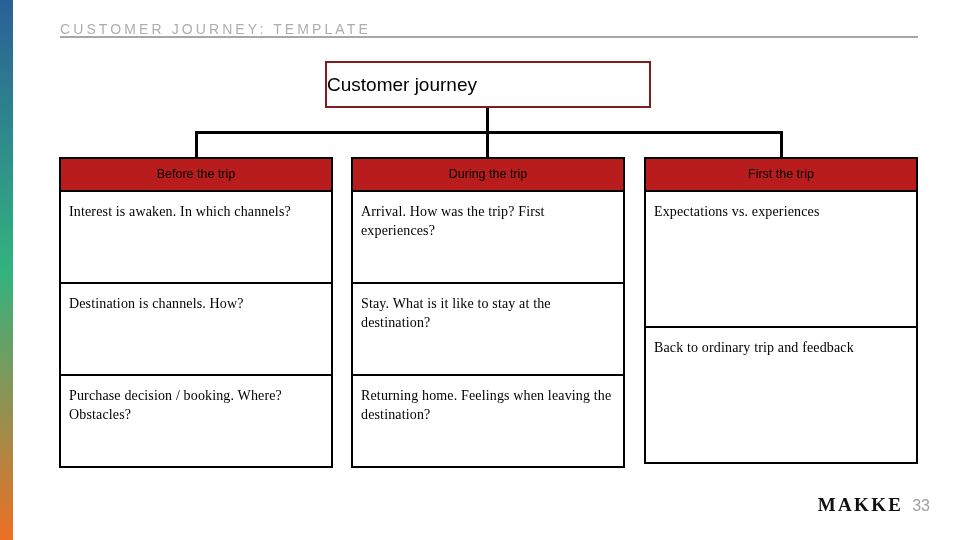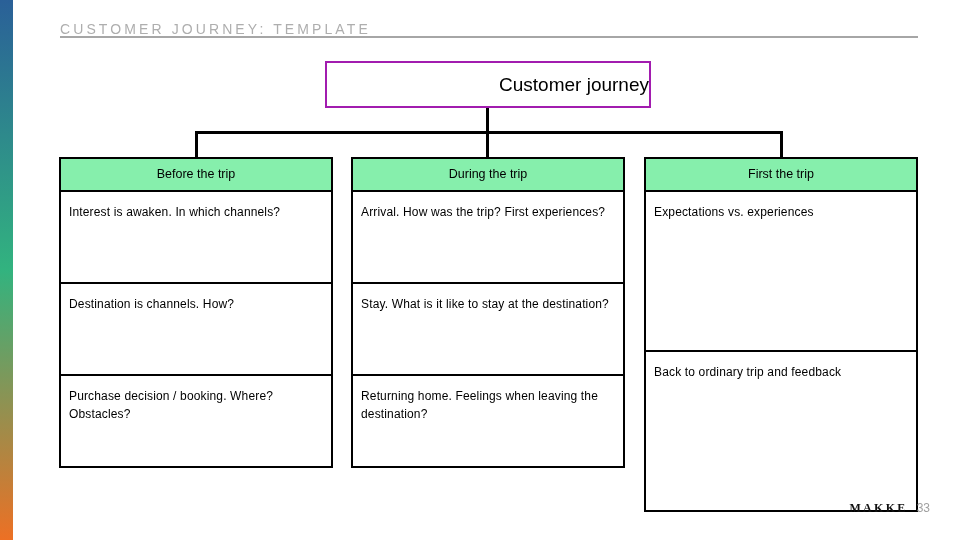--- a/index.html
+++ b/index.html
@@ -45,26 +45,26 @@
     background: #a6a6a6;
   }
 
   
   #title-box {
     position: absolute;
     left: 325px;
     top: 61px;
     width: 326px;
     height: 47px;
-    border: 2px solid #a21caf;
+    border: 2px solid #7f1d1d;
     box-sizing: border-box;
     background: #ffffff;
     display: flex;
     align-items: center;
-    justify-content: flex-end;
+    justify-content: flex-start;
   }
   #title-text {
     font-size: 19px;
     color: #000000;
     font-family: "Liberation Sans", sans-serif;
     line-height: 1;
   }
 
   
   .conn {
@@ -109,69 +109,69 @@
     width: 274px;
   }
   #col-0 { left: 59px; }
   #col-1 { left: 351px; }
   #col-2 { left: 644px; }
 
   .col-header {
     height: 35px;
     border: 2px solid #000000;
     box-sizing: border-box;
-    background: #86efac;
+    background: #b91c1c;
     display: flex;
     align-items: center;
     justify-content: center;
     margin-bottom: -2px;
   }
   .col-header-text {
     font-size: 12.5px;
     color: #000000;
     line-height: 1;
   }
 
   .cell {
     border: 2px solid #000000;
     box-sizing: border-box;
     background: #ffffff;
     margin-bottom: -2px;
     padding: 10px 8px 0 8px;
   }
   .cell-3 { height: 94px; }   
-  .cell-2 { height: 162px; }  
+  .cell-2 { height: 138px; }  
 
   .cell-text {
-    font-size: 12px;
+    font-size: 14px;
     color: #000000;
     line-height: 1.25;
-    font-family: Liberation Sans, sans-serif;
+    font-family: Liberation Serif, serif;
     letter-spacing: 0.15px;
   }
 
   
   #footer {
     position: absolute;
     right: 30px;
     bottom: 24px;
     display: flex;
     align-items: baseline;
     gap: 9px;
   }
   #brand-mark {
     font-family: "Liberation Serif", serif;
     font-weight: bold;
-    font-size: 12px;
+    font-size: 19px;
     letter-spacing: 2.3px;
     color: #111111;
   }
   #page-number {
     font-family: "Liberation Sans", sans-serif;
-    font-size: 12px;
+    font-size: 16px;
     color: #a0a0a0;
   }
 </style>
 </head>
 <body>
 
 <div id="accent-bar" style="background: linear-gradient(rgb(42, 96, 152) 0%, rgb(50, 179, 127) 50%, rgb(237, 112, 36) 100%);"></div>
 
 <div id="kicker" style="color: rgb(174, 174, 174);">CUSTOMER JOURNEY: TEMPLATE</div>
 <div id="kicker-rule" style="background: rgb(166, 166, 166);"></div>

